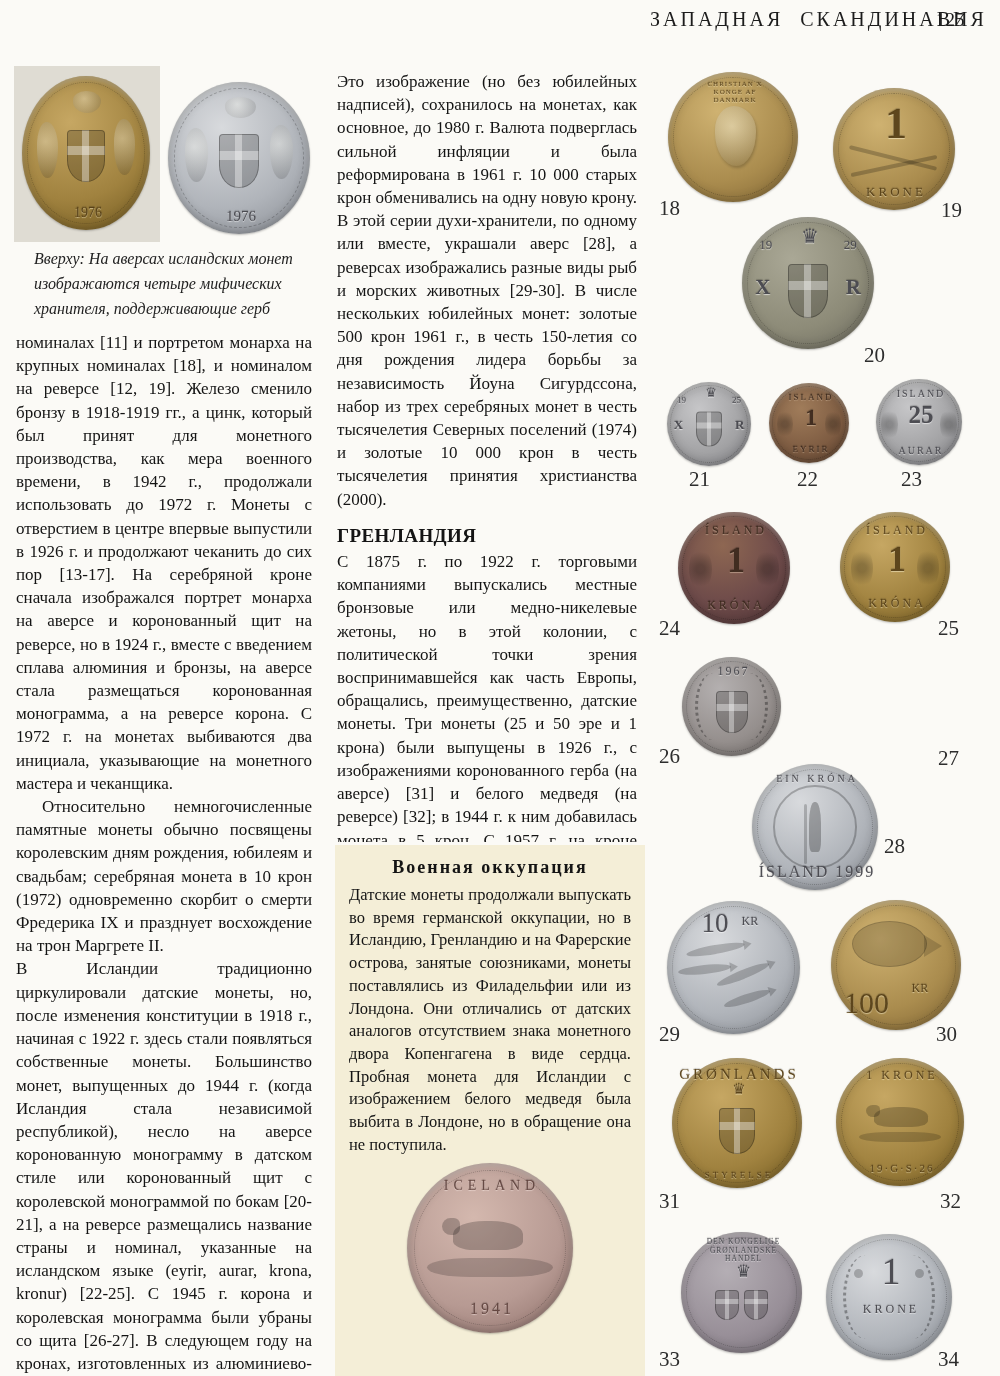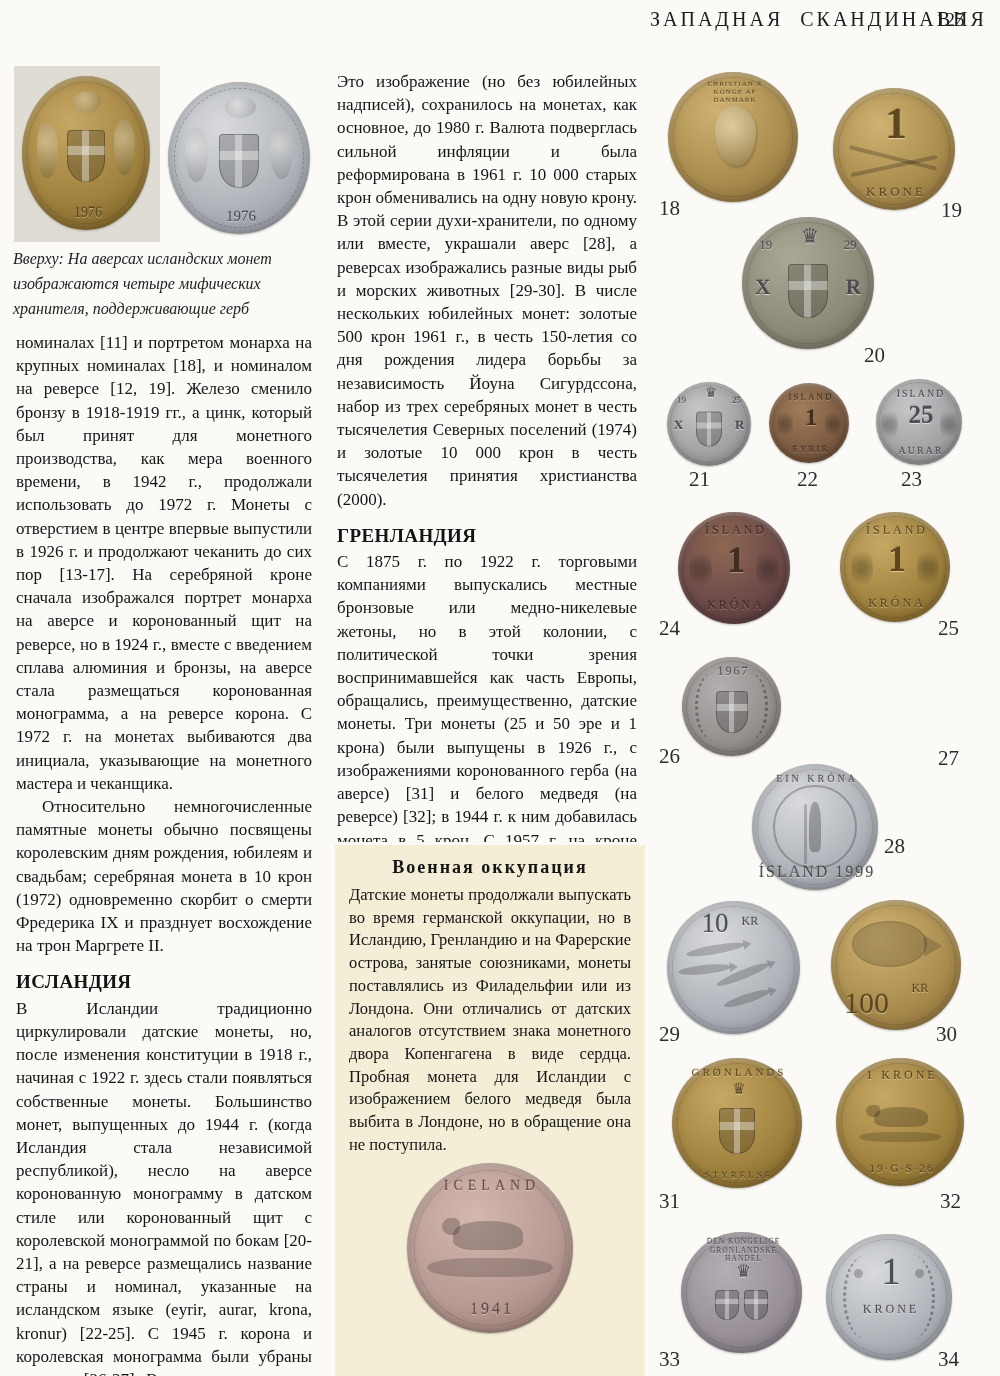--- a/index.html
+++ b/index.html
@@ -8,21 +8,21 @@
 
   
   .hdr-title{position:absolute;top:8px;left:650px;font-size:20px;letter-spacing:3px;word-spacing:9px;color:#1c1c1c;}
   .hdr-num{position:absolute;top:9px;left:936px;font-size:19px;color:#1c1c1c;}
 
   
   .col{position:absolute;text-align:justify;font-size:17px;line-height:23.2px;}
   .col p{margin:0;}
   .col p.ind{text-indent:26px;}
   .col h3{margin:13px 0 3px 0;font-size:19px;letter-spacing:.4px;}
-  .caption{position:absolute;left:13px;top:246px;width:302px;font-style:italic;font-size:16px;line-height:25px;color:#222;}
+  .caption{position:absolute;left:34px;top:246px;width:302px;font-style:italic;font-size:16px;line-height:25px;color:#222;}
 
   
   .sidebox{position:absolute;left:335px;top:845px;width:310px;height:531px;background:#f4eed7;
            box-sizing:border-box;padding:10px 14px;}
   .sidebox .sb-title{text-align:center;font-weight:bold;font-size:18px;letter-spacing:2px;margin:2px 0 6px 0;}
   .sidebox .sb-body{text-align:justify;font-size:16.5px;line-height:22.7px;}
 
   
   .photo-rect{position:absolute;left:14px;top:66px;width:146px;height:176px;background:#dfdcd3;}
 
@@ -114,21 +114,20 @@
     <span class="d-guard" style="right:12%;top:28%;width:16%;height:36%;"></span>
     <span class="d-guard" style="left:40%;top:10%;width:22%;height:14%;"></span>
     <span class="d-shield" style="width:38px;height:52px;"></span>
     <span class="ctxt es" style="bottom:6%;font-size:15px;">1976</span>
   </div>
   <div class="caption">Вверху: На аверсах исландских монет изображаются четыре мифических хранителя, поддерживающие герб</div>
 
   <div class="col" style="left:16px;top:331px;width:296px;height:1045px;overflow:hidden;">
     <p>номиналах [11] и портретом монарха на крупных номиналах [18], и номиналом на реверсе [12, 19]. Железо сменило бронзу в 1918-1919 гг., а цинк, который был принят для монетного производства, как мера военного времени, в 1942 г., продолжали использовать до 1972 г. Монеты с отверстием в центре впервые выпустили в 1926 г. и продолжают чеканить до сих пор [13-17]. На серебряной кроне сначала изображался портрет монарха на аверсе и коронованный щит на реверсе, но в 1924 г., вместе с введением сплава алюминия и бронзы, на аверсе стала размещаться коронованная монограмма, а на реверсе корона. С 1972 г. на монетах выбиваются два инициала, указывающие на монетного мастера и чеканщика.</p>
     <p class="ind">Относительно немногочисленные памятные монеты обычно посвящены королевским дням рождения, юбилеям и свадьбам; серебряная монета в 10 крон (1972) одновременно скорбит о смерти Фредерика IX и празднует восхождение на трон Маргрете II.</p>
-    <h3>ИСЛАНДИЯ</h3>
     <p>В Исландии традиционно циркулировали датские монеты, но, после изменения конституции в 1918 г., начиная с 1922 г. здесь стали появляться собственные монеты. Большинство монет, выпущенных до 1944 г. (когда Исландия стала независимой республикой), несло на аверсе коронованную монограмму в датском стиле или коронованный щит с королевской монограммой по бокам [20-21], а на реверсе размещались название страны и номинал, указанные на исландском языке (eyrir, aurar, krona, kronur) [22-25]. С 1945 г. корона и королевская монограмма были убраны со щита [26-27]. В следующем году на кронах, изготовленных из алюминиево-бронзового сплава, появился новый вариант герба, поддерживаемого мифическими хранителями Исландии. Пятидесятый юбилей суверенности был отмечен в 1968 г. выпуском 50 крон с изображением здания парламента.</p>
   </div>
 
   <div class="col" style="left:337px;top:70px;width:300px;height:772px;overflow:hidden;">
     <p>Это изображение (но без юбилейных надписей), сохранилось на монетах, как основное, до 1980 г. Валюта подверглась сильной инфляции и была реформирована в 1961 г. 10 000 старых крон обменивались на одну новую крону. В этой серии духи-хранители, по одному или вместе, украшали аверс [28], а реверсах изображались разные виды рыб и морских животных [29-30]. В числе нескольких юбилейных монет: золотые 500 крон 1961 г., в честь 150-летия со дня рождения лидера борьбы за независимость Йоуна Сигурдссона, набор из трех серебряных монет в честь тысячелетия Северных поселений (1974) и золотые 10 000 крон в честь тысячелетия принятия христианства (2000).</p>
     <h3>ГРЕНЛАНДИЯ</h3>
     <p>С 1875 г. по 1922 г. торговыми компаниями выпускались местные бронзовые или медно-никелевые жетоны, но в этой колонии, с политической точки зрения воспринимавшейся как часть Европы, обращались, преимущественно, датские монеты. Три монеты (25 и 50 эре и 1 крона) были выпущены в 1926 г., с изображениями коронованного герба (на аверсе) [31] и белого медведя (на реверсе) [32]; в 1944 г. к ним добавилась монета в 5 крон. С 1957 г. на кроне изображались соединенные щиты Дании и Гренландии на аверсе [33] и номинал в венке на реверсе [34].</p>
   </div>
 
   <div class="sidebox">
@@ -254,21 +253,21 @@
   <div class="coin brass" style="left:831px;top:900px;width:130px;height:130px;">
     <span class="rim"></span>
     <span class="d-bigfish"></span>
     <span class="ctxt eb" style="bottom:8%;left:10%;right:auto;font-size:30px;">100</span>
     <span class="ctxt eb" style="bottom:26%;left:62%;right:auto;font-size:12px;">KR</span>
   </div>
   <span class="num" style="left:936px;top:1022px;">30</span>
 
   <div class="coin brass2" style="left:672px;top:1058px;width:130px;height:130px;">
     <span class="rim"></span>
-    <span class="ctxt eb" style="top:6%;font-size:11px;letter-spacing:3px;font-family:Liberation Serif, serif;">GRØNLANDS</span>
+    <span class="ctxt eb" style="top:6%;font-size:15px;letter-spacing:3px;font-family:Liberation Serif, serif;">GRØNLANDS</span>
     <span class="ctxt eb crown" style="top:17%;font-size:15px;">♛</span>
     <span class="d-shield" style="width:34px;height:44px;top:56%;"></span>
     <span class="ctxt eb" style="bottom:6%;font-size:9px;letter-spacing:3px;">STYRELSE</span>
   </div>
   <span class="num" style="left:659px;top:1189px;">31</span>
 
   <div class="coin brass2" style="left:836px;top:1058px;width:128px;height:128px;">
     <span class="rim"></span>
     <span class="ctxt eb" style="top:8%;font-size:12px;letter-spacing:3px;">1 KRONE</span>
     <span class="d-bear" style="left:30%;top:38%;width:42%;height:16%;"></span>

